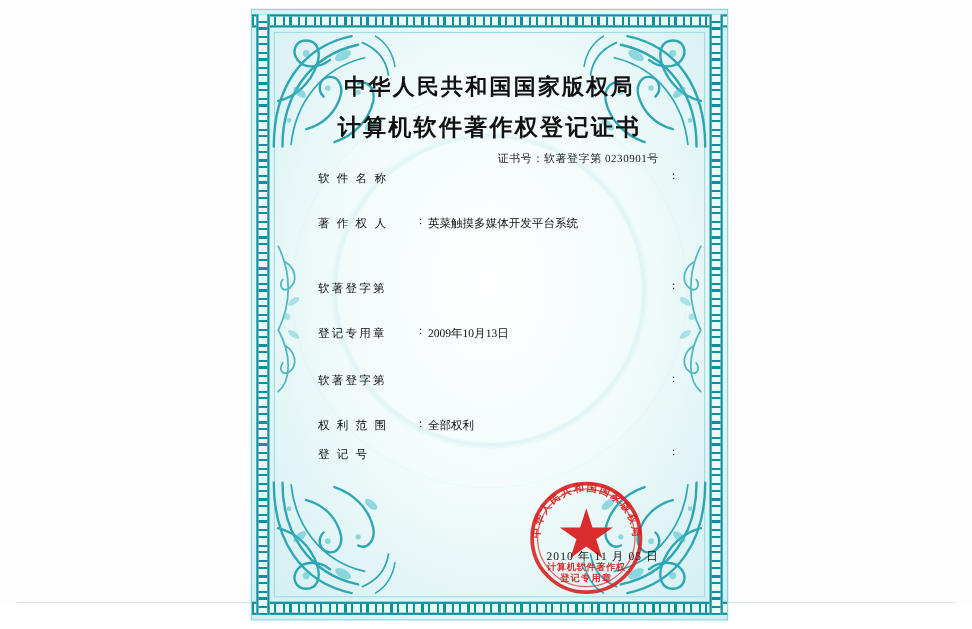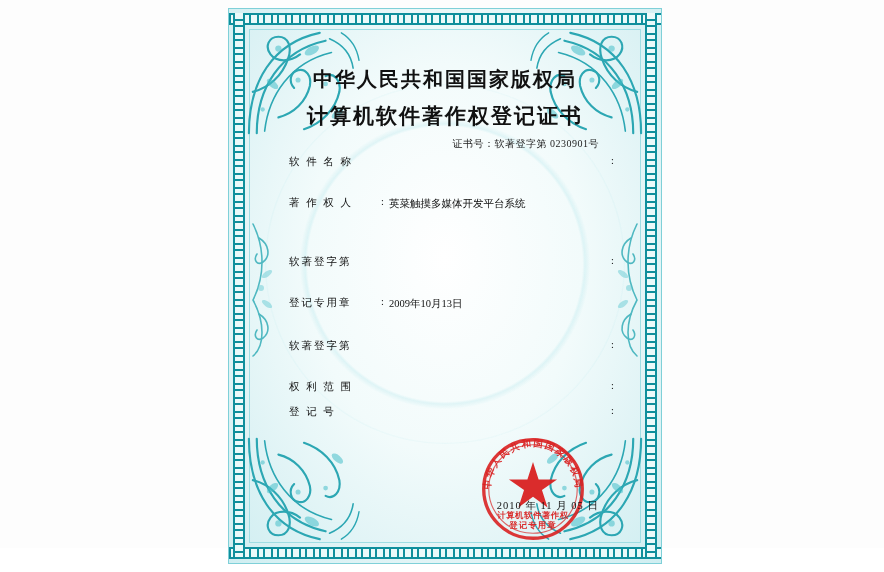--- a/index.html
+++ b/index.html
@@ -407,20 +407,21 @@
       <div class="field-row">
         <div class="field-label">软著登字第</div>
         <div class="field-colon">:</div>
       </div>
 
       <div class="gap-lg"></div>
 
       <div class="field-row">
         <div class="field-label">权 利 范 围</div>
         <div class="field-colon">:</div>
+        <div class="field-value">全部权利</div>
       </div>
 
       <div class="field-row">
         <div class="field-label">登 记 号</div>
         <div class="field-colon">:</div>
       </div>
 
     </div>
 
 

